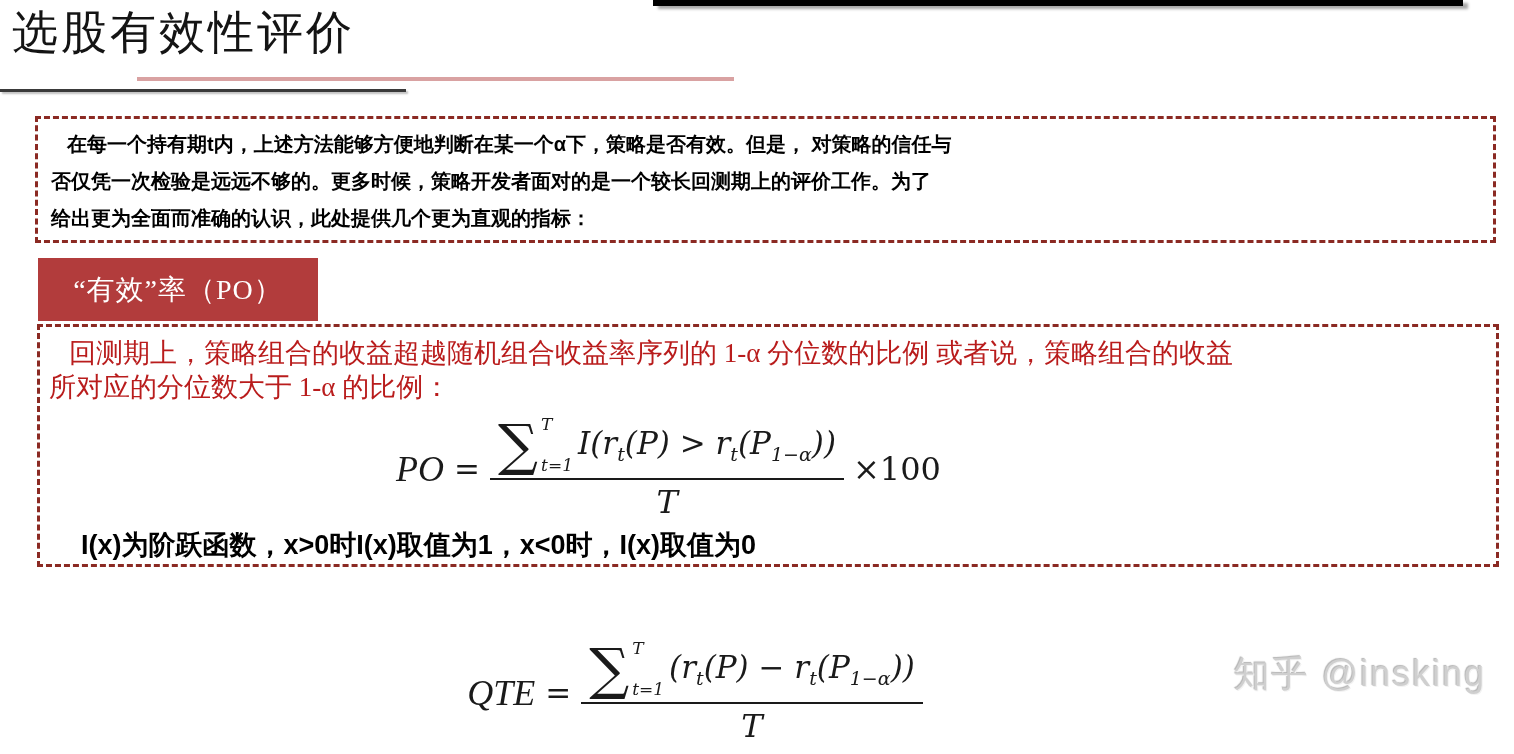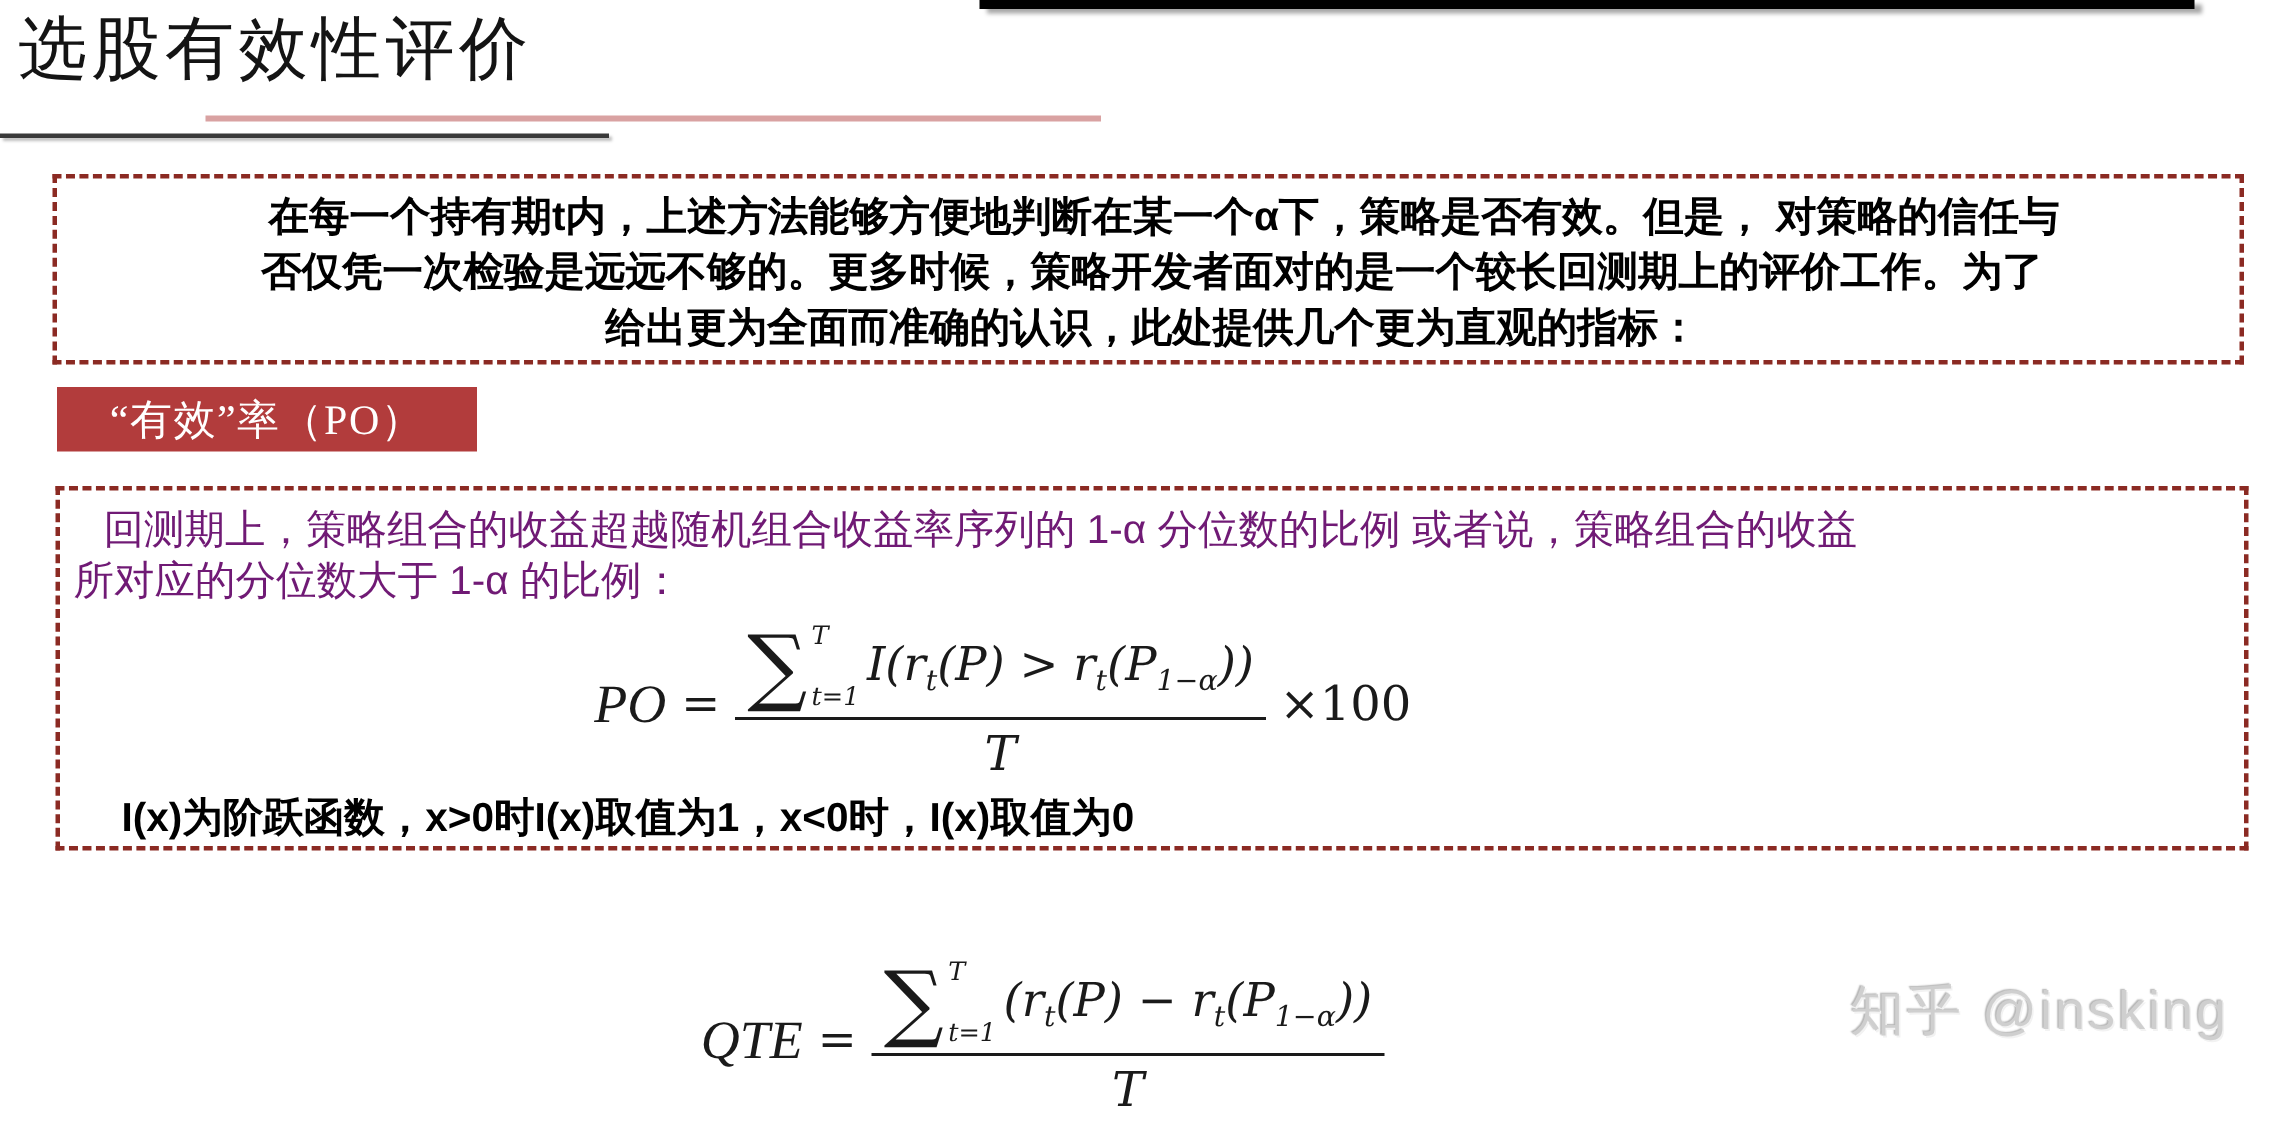--- a/index.html
+++ b/index.html
@@ -44,49 +44,49 @@
 
   
   .dashed-box {
     position: absolute;
     border: 3px dashed var(--box-border, #8B2A23);
     box-sizing: border-box;
     background: #ffffff;
   }
   .intro-box { left: 35px; top: 116px; width: 1461px; height: 127px; padding: 7px 8px 0 13px; }
   .intro-line {
-    font-weight: bold; font-size: 27px; line-height: 37px;
-    white-space: nowrap; color: #000; text-align: center;
+    font-weight: bold; font-size: 20px; line-height: 37px;
+    white-space: nowrap; color: #000;
   }
   .intro-line.first { text-indent: 16px; }
 
   .po-box { left: 37px; top: 324px; width: 1462px; height: 243px; padding: 9px 8px 0 9px; }
   .po-desc-line {
-    font-family: Liberation Sans, sans-serif;
+    font-family: Liberation Serif, serif;
     font-size: 27px; line-height: 34px;
-    white-space: nowrap; color: #701a75;
+    white-space: nowrap; color: #b91c1c;
   }
   .po-desc-line.first { text-indent: 20px; }
   .note-line {
     font-weight: bold; font-size: 27px; line-height: 32px;
     margin: 8px 0 0 32px; white-space: nowrap; color: #000;
   }
 
   
   .badge {
     position: absolute;
     background: var(--badge-bg, #B23C3C);
     color: #ffffff;
     font-family: "Liberation Serif", serif;
     font-size: 28px;
     display: flex; align-items: center; justify-content: center;
     letter-spacing: 1px;
     white-space: nowrap;
   }
-  .po-badge  { left: 38px; top: 258px; width: 280px; height: 43px; }
+  .po-badge  { left: 38px; top: 258px; width: 280px; height: 63px; }
   .qte-badge { left: 38px; top: 587px; width: 378px; height: 47px; }
 
   
   .formula {
     display: flex; align-items: center;
     font-family: "DejaVu Serif", "Liberation Serif", serif;
     color: #1a1a1a;
   }
   .po-formula-row { margin: 12px auto 0 auto; width: fit-content; position: relative; left: -100px; }
   .qte-formula-wrap {

